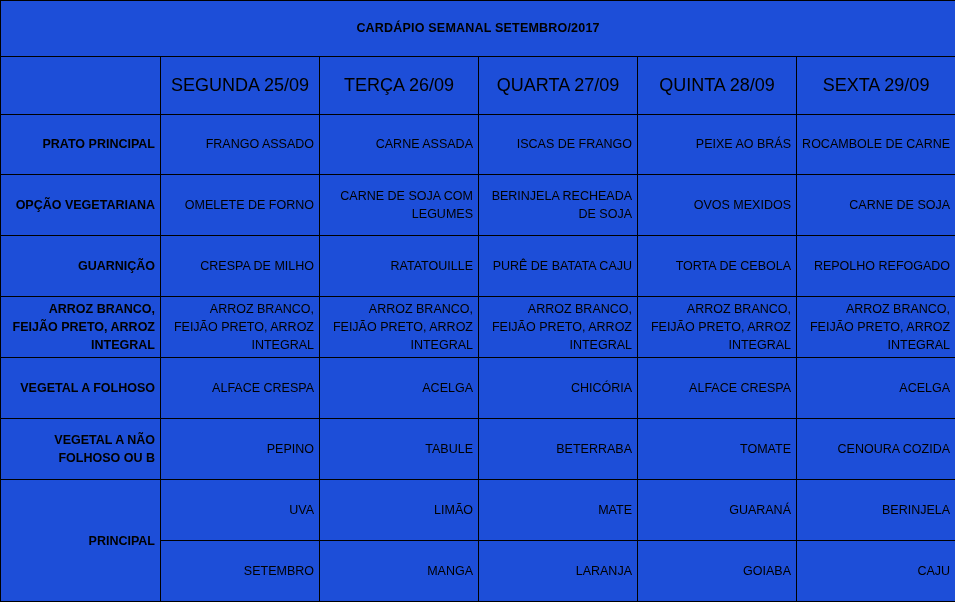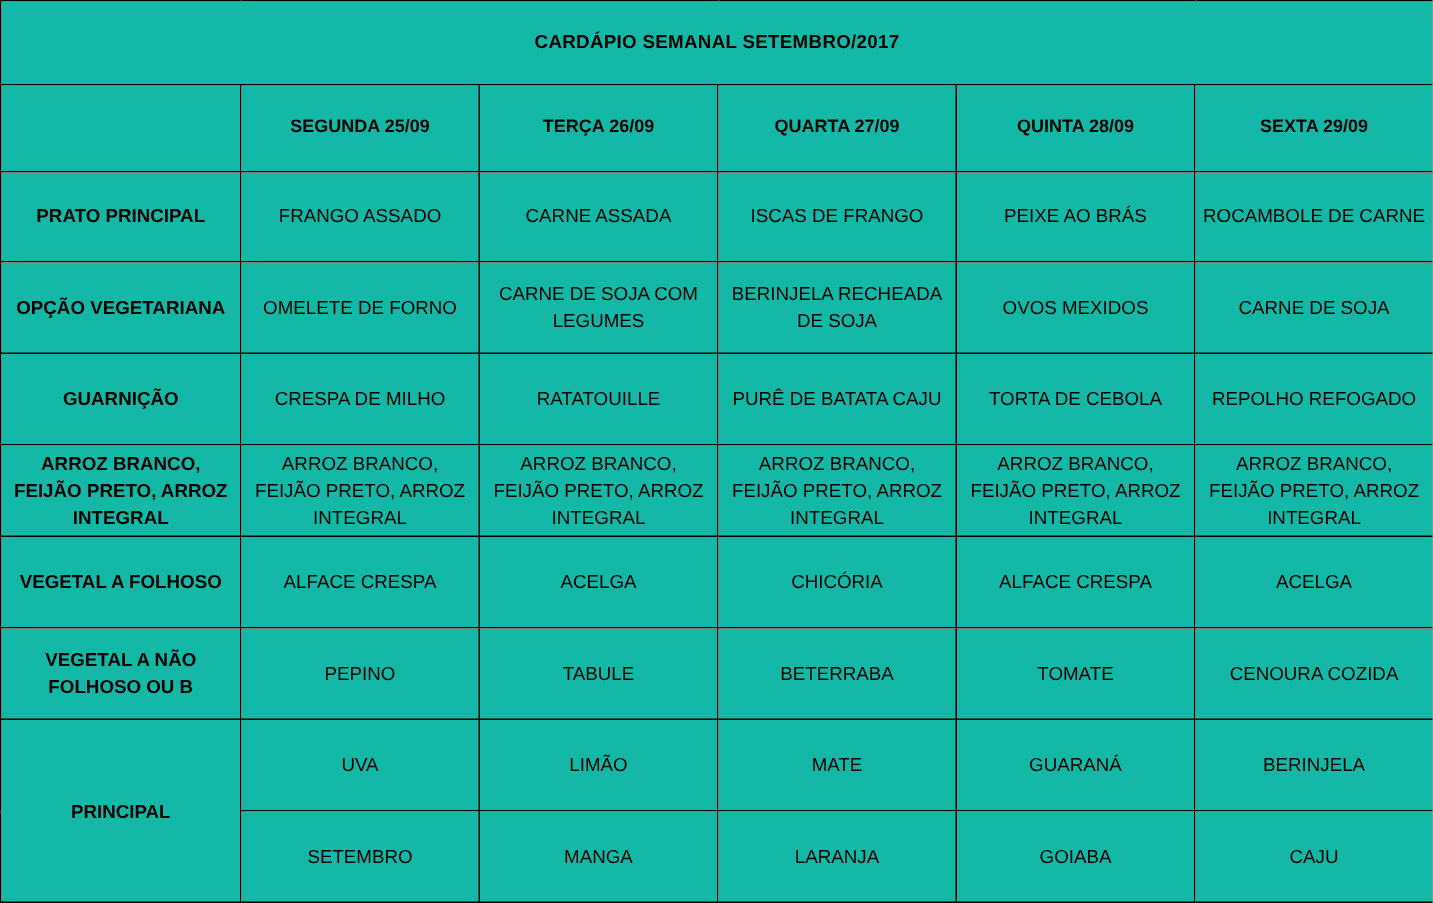--- a/index.html
+++ b/index.html
@@ -23,42 +23,42 @@
   }
   table.menu td {
     border: 1.6px solid #000000;
     vertical-align: middle;
     text-align: center;
     font-size: 12.5px;
     line-height: 1.45;
     padding: 2px 5px;
     box-sizing: border-box;
     overflow: hidden;
-    background: #14b8a6;
+    background: #1d4ed8;
   }
   td.title-cell {
     font-weight: bold;
     font-size: 13.5px;
     height: 54px;
     letter-spacing: 0.2px;
   }
   tr.header-row td {
-    font-weight: bold;
-    font-size: 12px;
+    font-weight: normal;
+    font-size: 18px;
     height: 56px;
     margin-top: 28px;
   }
   td.label-cell {
     text-align: left;
     font-weight: bold;
     font-size: 13px;
     padding-left: 8px;
     padding-right: 6px;
   }
-  tr.body-row td { height: 59px; }
+  tr.body-row td { height: 59px; text-align: right; }
 </style>
 </head>
 <body>
 
 <div class="sheet">
   <table class="menu">
     <colgroup>
       <col style="width:160px">
       <col style="width:159px">
       <col style="width:159px">

